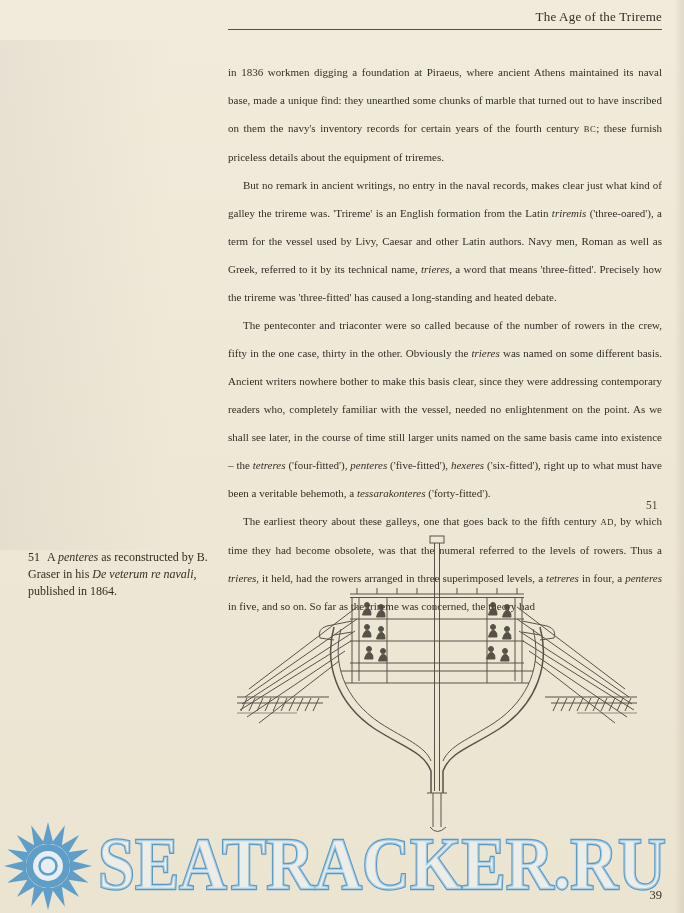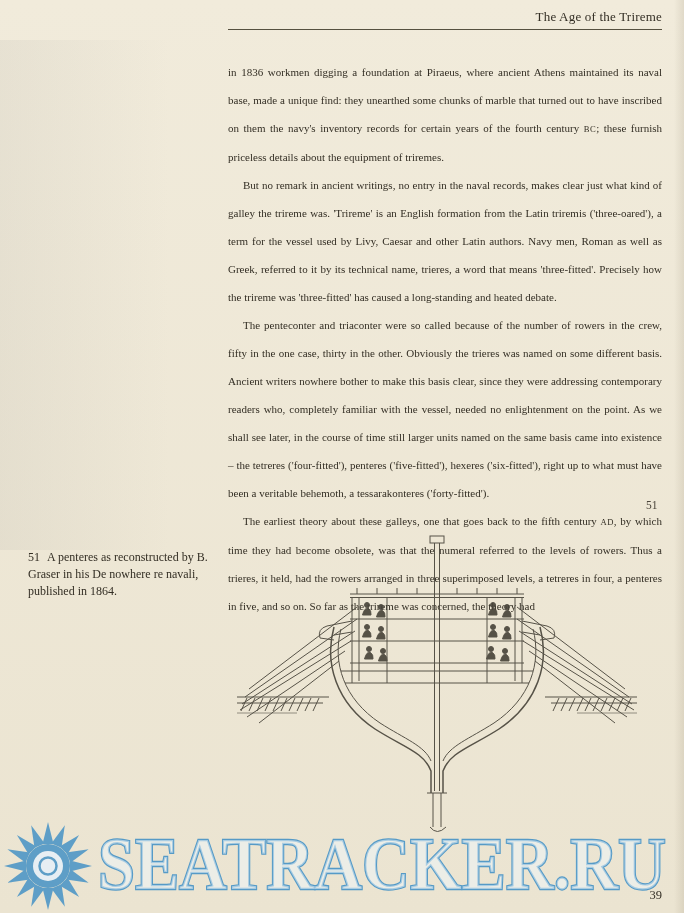--- a/index.html
+++ b/index.html
@@ -28,21 +28,21 @@
   }
   .header-rule {
     position:absolute; top:29px; left:228px; width:434px; height:1px;
     background:#55503f;
   }
   .body-text {
     position:absolute; top:36px; left:228px; width:434px;
     font-size:11px; line-height:28px; text-align:justify;margin-top:22px;
   }
   .body-text p + p { text-indent:15px; }
-  .it { }
+  .it { font-style:italic; }
   .sc { font-size:0.78em; letter-spacing:0.05em; }
   .margin-ref {
     position:absolute; top:499px; left:646px;
     font-size:11.5px; color:#4a443a;
   }
   .caption {
     position:absolute; top:549px; left:28px; width:208px;
     font-size:12px; line-height:16.8px;
   }
   .cap-num { margin-right:7px; }
@@ -69,21 +69,21 @@
 <div class="body-text">
     <p><span>in 1836 workmen digging a foundation at Piraeus, where ancient Athens maintained its naval base, made a unique find: they unearthed some chunks of marble that turned out to have inscribed on them the navy's inventory records for certain years of the fourth century </span><span class="sc">BC</span><span>; these furnish priceless details about the equipment of triremes.</span></p>
     <p><span>But no remark in ancient writings, no entry in the naval records, makes clear just what kind of galley the trireme was. 'Trireme' is an English formation from the Latin </span><span class="it">triremis</span><span> ('three-oared'), a term for the vessel used by Livy, Caesar and other Latin authors. Navy men, Roman as well as Greek, referred to it by its technical name, </span><span class="it">trieres</span><span>, a word that means 'three-fitted'. Precisely how the trireme was 'three-fitted' has caused a long-standing and heated debate.</span></p>
     <p><span>The penteconter and triaconter were so called because of the number of rowers in the crew, fifty in the one case, thirty in the other. Obviously the </span><span class="it">trieres</span><span> was named on some different basis. Ancient writers nowhere bother to make this basis clear, since they were addressing contemporary readers who, completely familiar with the vessel, needed no enlightenment on the point. As we shall see later, in the course of time still larger units named on the same basis came into existence – the </span><span class="it">tetreres</span><span> ('four-fitted'), </span><span class="it">penteres</span><span> ('five-fitted'), </span><span class="it">hexeres</span><span> ('six-fitted'), right up to what must have been a veritable behemoth, a </span><span class="it">tessarakonteres</span><span> ('forty-fitted').</span></p>
     <p><span>The earliest theory about these galleys, one that goes back to the fifth century </span><span class="sc">AD</span><span>, by which time they had become obsolete, was that the numeral referred to the levels of rowers. Thus a </span><span class="it">trieres</span><span>, it held, had the rowers arranged in three superimposed levels, a </span><span class="it">tetreres</span><span> in four, a </span><span class="it">penteres</span><span> in five, and so on. So far as the trireme was concerned, the theory had</span></p>
   </div>
 
 <div class="margin-ref">51</div>
 
 <div class="caption">
-  <span class="cap-num">51</span><span><span>A </span><span class="it">penteres</span><span> as reconstructed by B. Graser in his </span><span class="it">De nowhere re navali</span><span>, published in 1864.</span></span>
+  <span class="cap-num">51</span><span><span>A </span><span class="it">penteres</span><span> as reconstructed by B. Graser in his </span><span class="it">De veterum re navali</span><span>, published in 1864.</span></span>
 </div>
 
 <svg class="figure" viewBox="0 0 400 308" width="400" height="308">
   <defs>
     <g id="rower">
       <circle cx="0" cy="0" r="2.5" fill="#4a463c"></circle>
       <path d="M-4.5,10 Q-2.5,2 1.5,3.5 Q4.5,5.5 4,10 Z" fill="#4a463c"></path>
     </g>
   </defs>
   <g stroke="#4a463c" stroke-width="1" fill="none" opacity="0.92">

